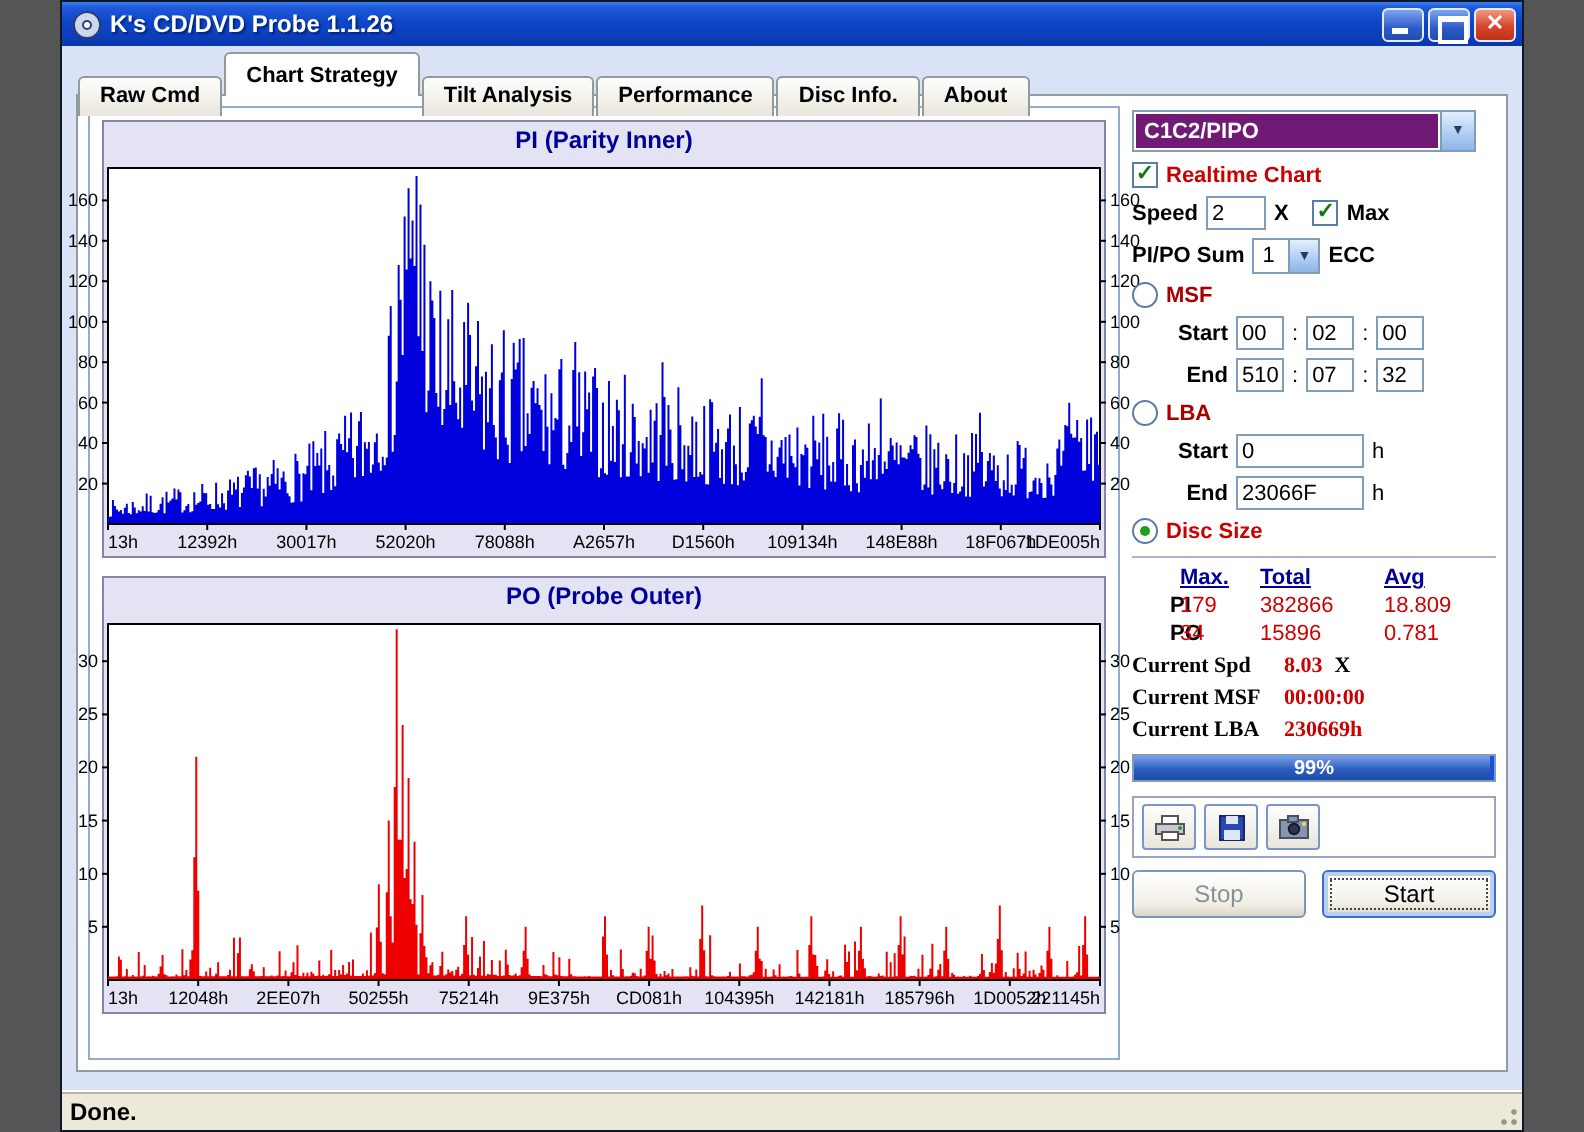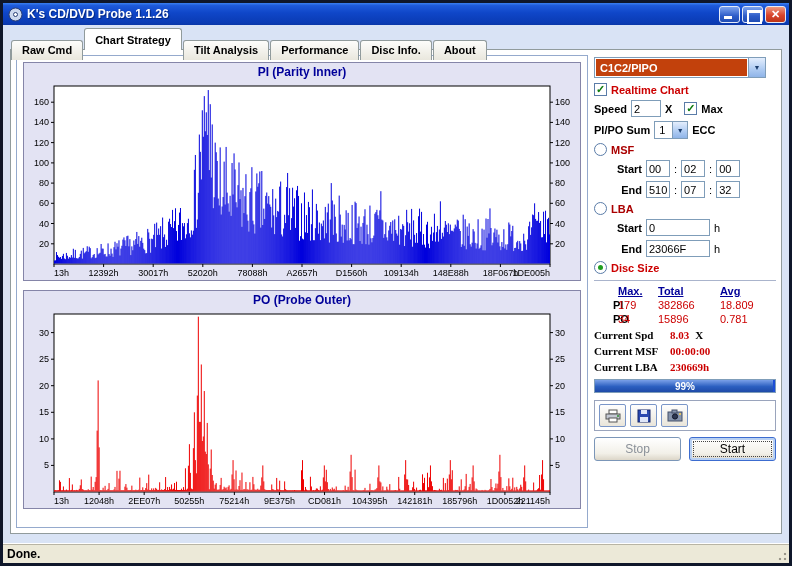--- a/index.html
+++ b/index.html
@@ -1,19 +1,19 @@
 <!DOCTYPE html>
 <html><head>
 <meta charset="utf-8">
 <style>
   html,body{margin:0;padding:0;background:#555;}
   *{box-sizing:border-box;}
   .window{
-    width:792px;height:566px;margin:0 auto;position:relative;
-    background:#d9e3f5;border:3px solid #0f172a;
+    width:732px;height:566px;margin:0 auto;position:relative;
+    background:#d9e3f5;border:1px solid #0f172a;
     font-family:"Liberation Sans",sans-serif;font-size:11px;color:#000;
     display:flex;flex-direction:column;overflow:hidden;
   }
   
   .titlebar{height:22px;display:flex;align-items:center;padding:0 3px 0 5px;
     background:linear-gradient(180deg,#3a80f0 0%,#1e5ada 12%,#0f46c8 45%,#0a3bb4 90%,#0a37a8 100%);
     color:#fff;flex:0 0 auto;}
   .titlebar .app-icon{width:15px;height:15px;margin-right:4px;flex:0 0 auto;}
   .titlebar .title-text{font-weight:bold;font-size:12px;text-shadow:1px 1px 1px #00257e;flex:1;white-space:nowrap;}
   .win-btns{display:flex;gap:2px;}
@@ -41,21 +41,21 @@
   .charts-col{flex:1;border:1px solid #95aacd;padding:6px;display:flex;flex-direction:column;gap:9px;background:#fff;min-width:0;}
   .chart-panel{height:219px;background:#e3e3f3;border:1px solid #8585a8;padding:1px;display:flex;flex-direction:column;align-items:center;}
   .chart-title{color:#000099;font-weight:bold;font-size:12px;line-height:17px;}
   svg.chart{display:block;}
   svg text{font-family:"Liberation Sans",sans-serif;}
   
   .side-col{width:182px;flex:0 0 auto;display:flex;flex-direction:column;padding:2px 0 0 0;}
   .row{display:flex;align-items:center;gap:4px;margin:2px 0;}
   .row.indent{margin-left:16px;}
   .mode-combo{width:172px;margin-bottom:3px;}
-  .mode-combo .combo-text{background:#c2410c;color:#fff;font-weight:bold;margin:1px;}
+  .mode-combo .combo-text{background:#701a75;color:#fff;font-weight:bold;margin:1px;}
   .checkbox{width:13px;height:13px;border:1px solid #5a7ca8;background:#fff;display:inline-flex;align-items:center;justify-content:center;
     font-size:11px;line-height:1;color:#0f7b0f;font-weight:bold;cursor:pointer;flex:0 0 auto;}
   .radio{width:13px;height:13px;border:1px solid #5a7ca8;border-radius:50%;background:#fff;display:inline-flex;align-items:center;justify-content:center;cursor:pointer;flex:0 0 auto;}
   .radio .dot{width:5px;height:5px;border-radius:50%;background:#1f9e1f;display:none;}
   .radio.checked .dot{display:block;}
   .lbl{font-weight:bold;}
   .lbl.red{color:#cc0000;}
   .lbl.maroon{color:#aa0000;}
   .lbl-se{width:32px;text-align:right;font-weight:bold;}
   input.edit{height:17px;border:1px solid #7f9db9;padding:0 2px;font-family:"Liberation Sans",sans-serif;font-size:11px;background:#fff;}

